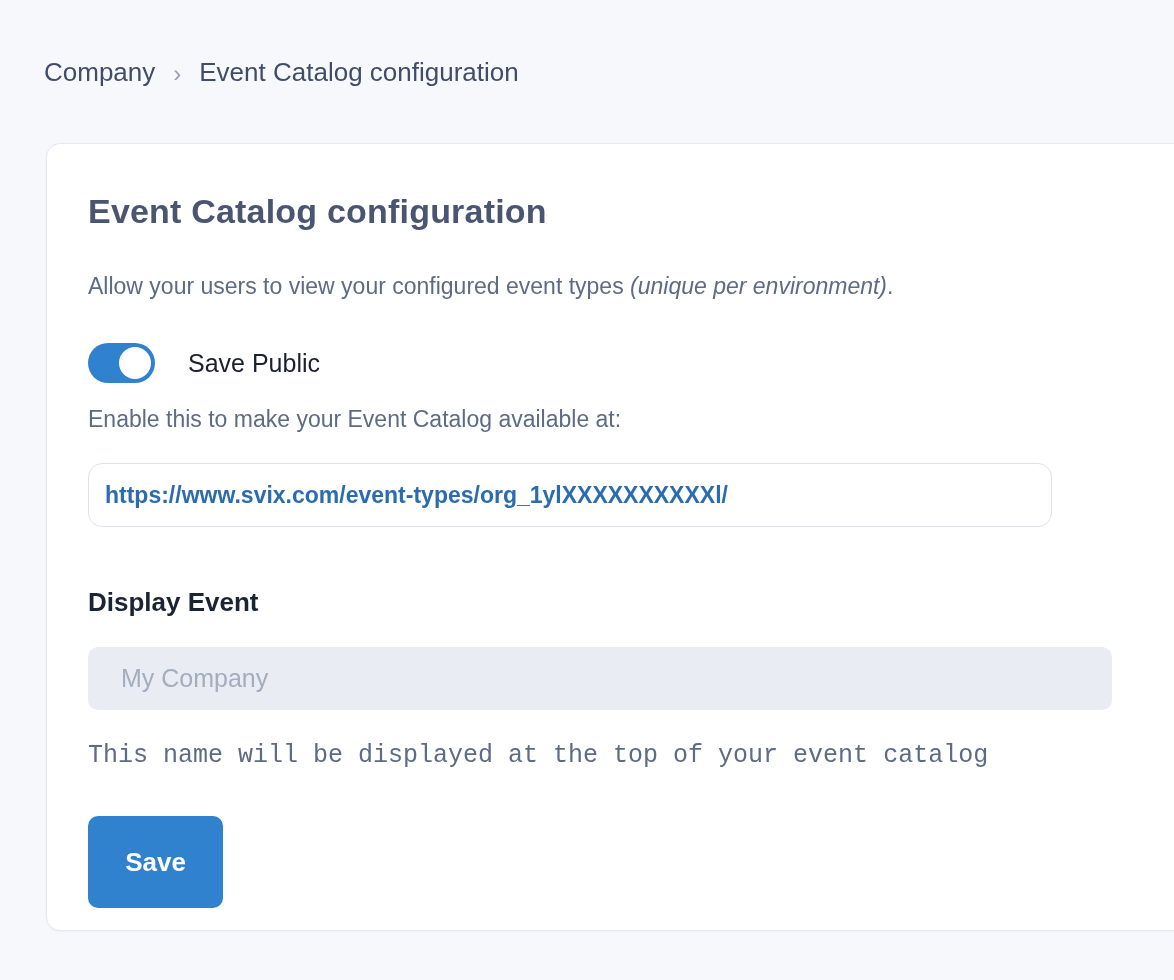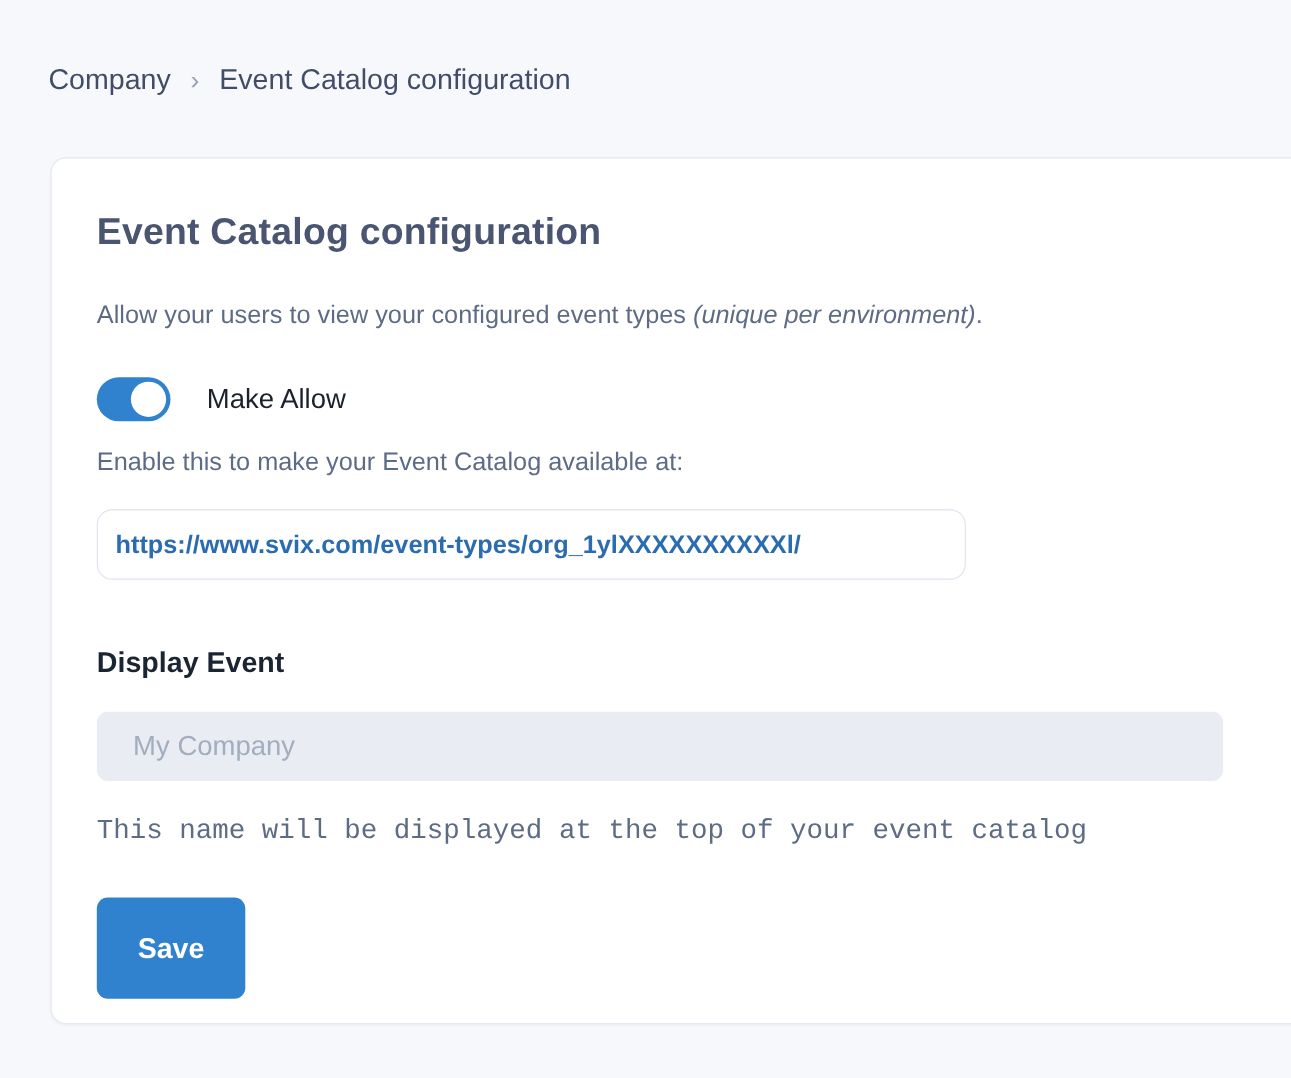--- a/index.html
+++ b/index.html
@@ -60,21 +60,21 @@
   }
 
   .enable-text {
     position: absolute; left: 41px; top: 262px;
     font-size: 23px; color: #5d6b85;
   }
 
   
   .url-box {
     position: absolute; left: 41px; top: 319px;
-    width: 790px; height: 64px;
+    width: 964px; height: 64px;
     border: 1px solid #dde3ed; border-radius: 14px;
     background: #ffffff;
     display: flex; align-items: center;
     padding-left: 16px;
   }
   .url-box a {
     font-size: 23px; font-weight: 700; color: #2b6cb0;
     text-decoration: none; white-space: nowrap;
   }
 
@@ -121,21 +121,21 @@
 <section class="card">
 
   <h1>Event Catalog configuration</h1>
 
   <p class="desc"><span>Allow your users to view your configured event types </span><span class="it">(unique per environment)</span><span>.</span></p>
 
   <div class="toggle-row">
     <div class="toggle" role="switch" aria-checked="true">
       <span class="knob"></span>
     </div>
-    <span class="toggle-label">Make Allow</span>
+    <span class="toggle-label">Save Public</span>
   </div>
 
   <p class="enable-text">Enable this to make your Event Catalog available at:</p>
 
   <div class="url-box">
     <a href="#">https://www.svix.com/event-types/org_1ylXXXXXXXXXXl/</a>
   </div>
 
   <label class="field-label">Display Event</label>
 

